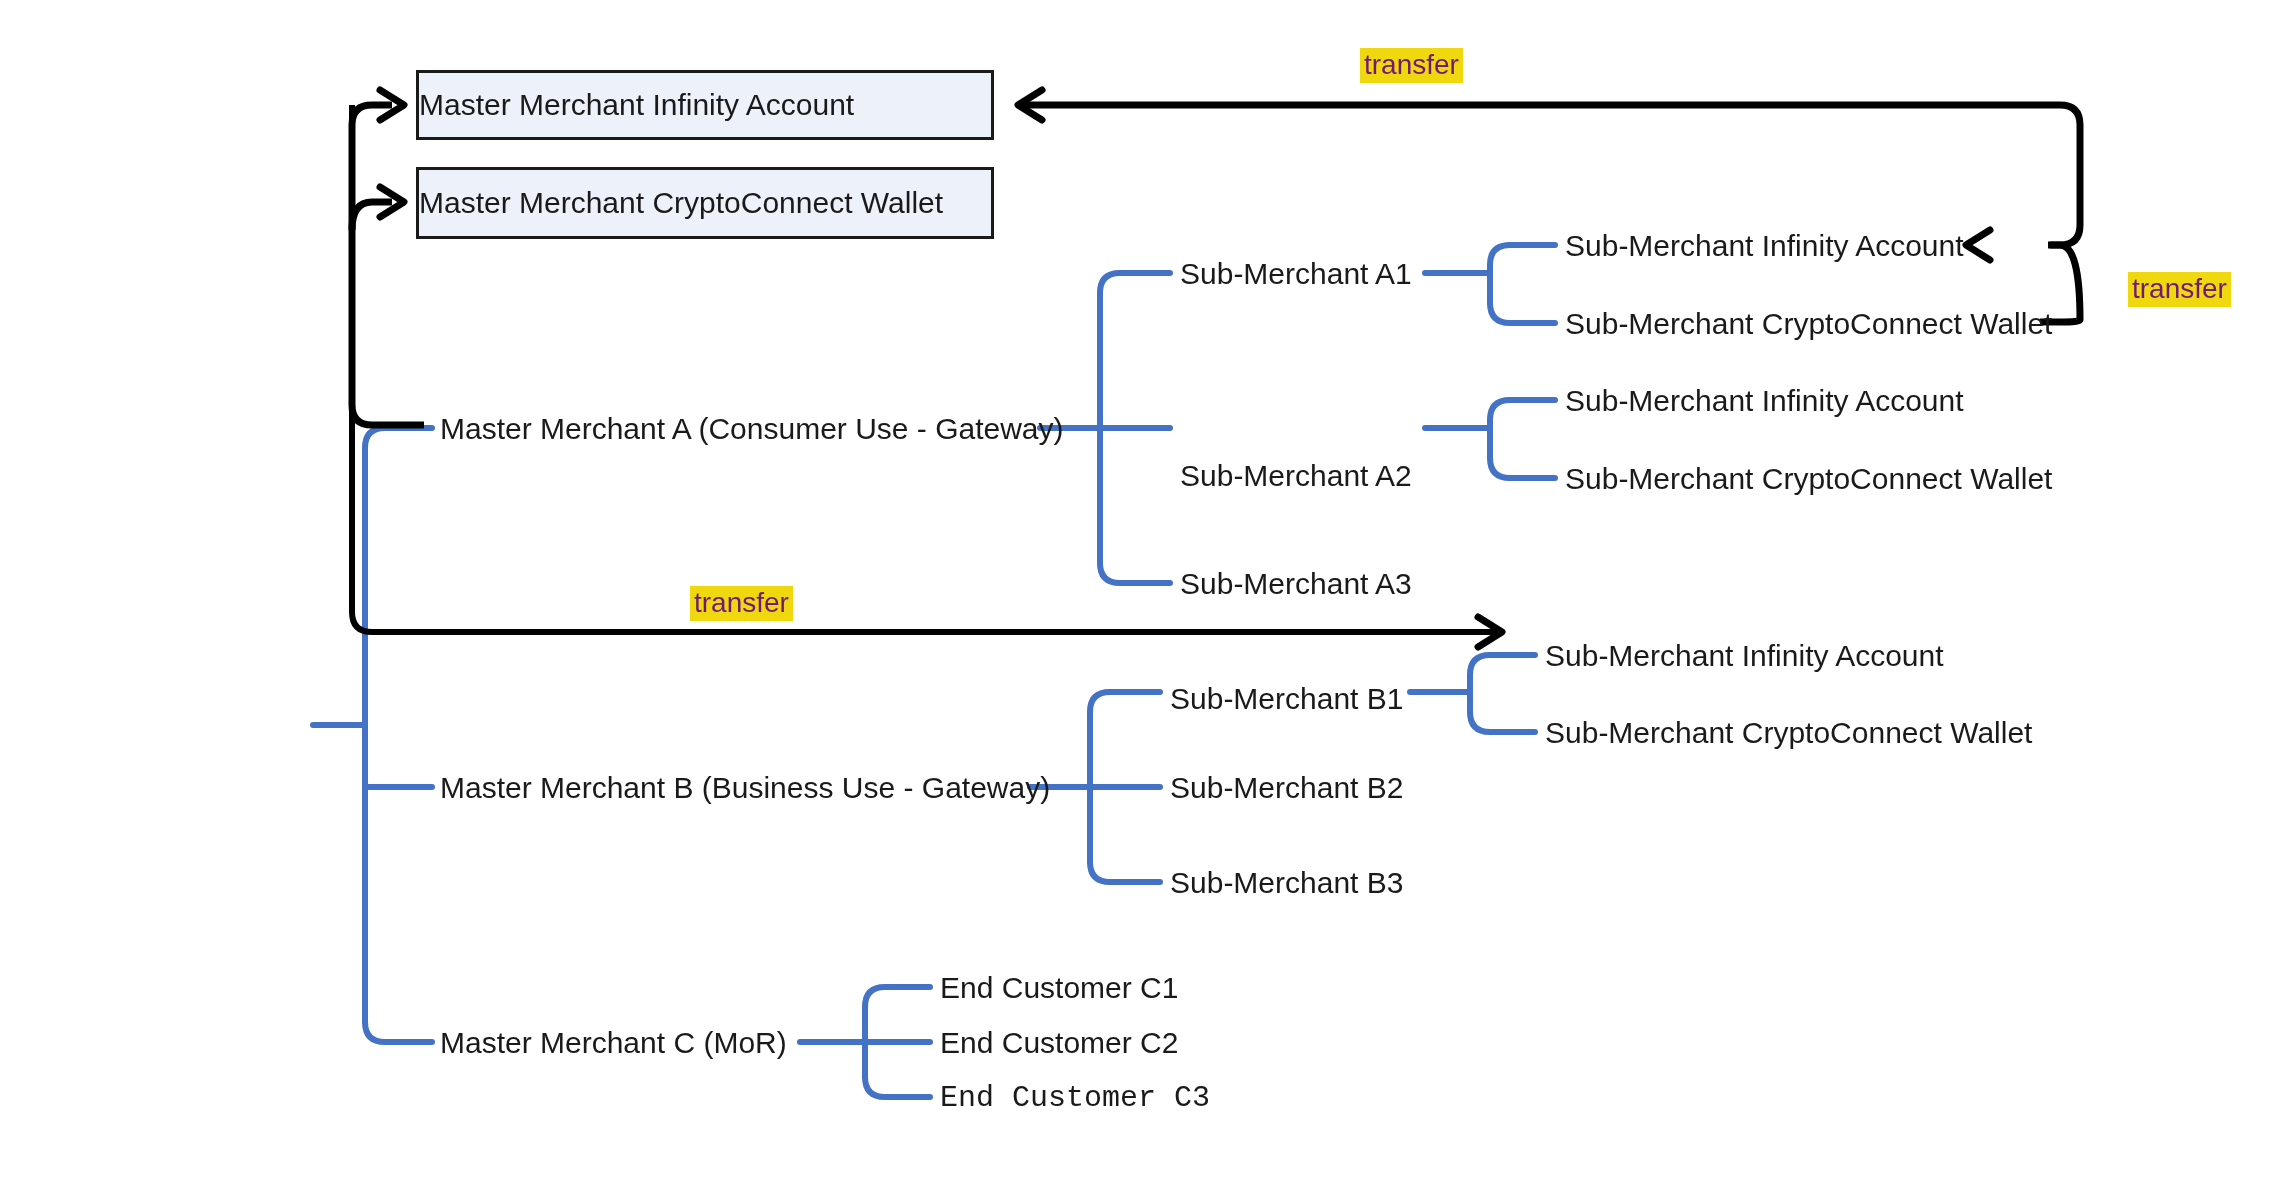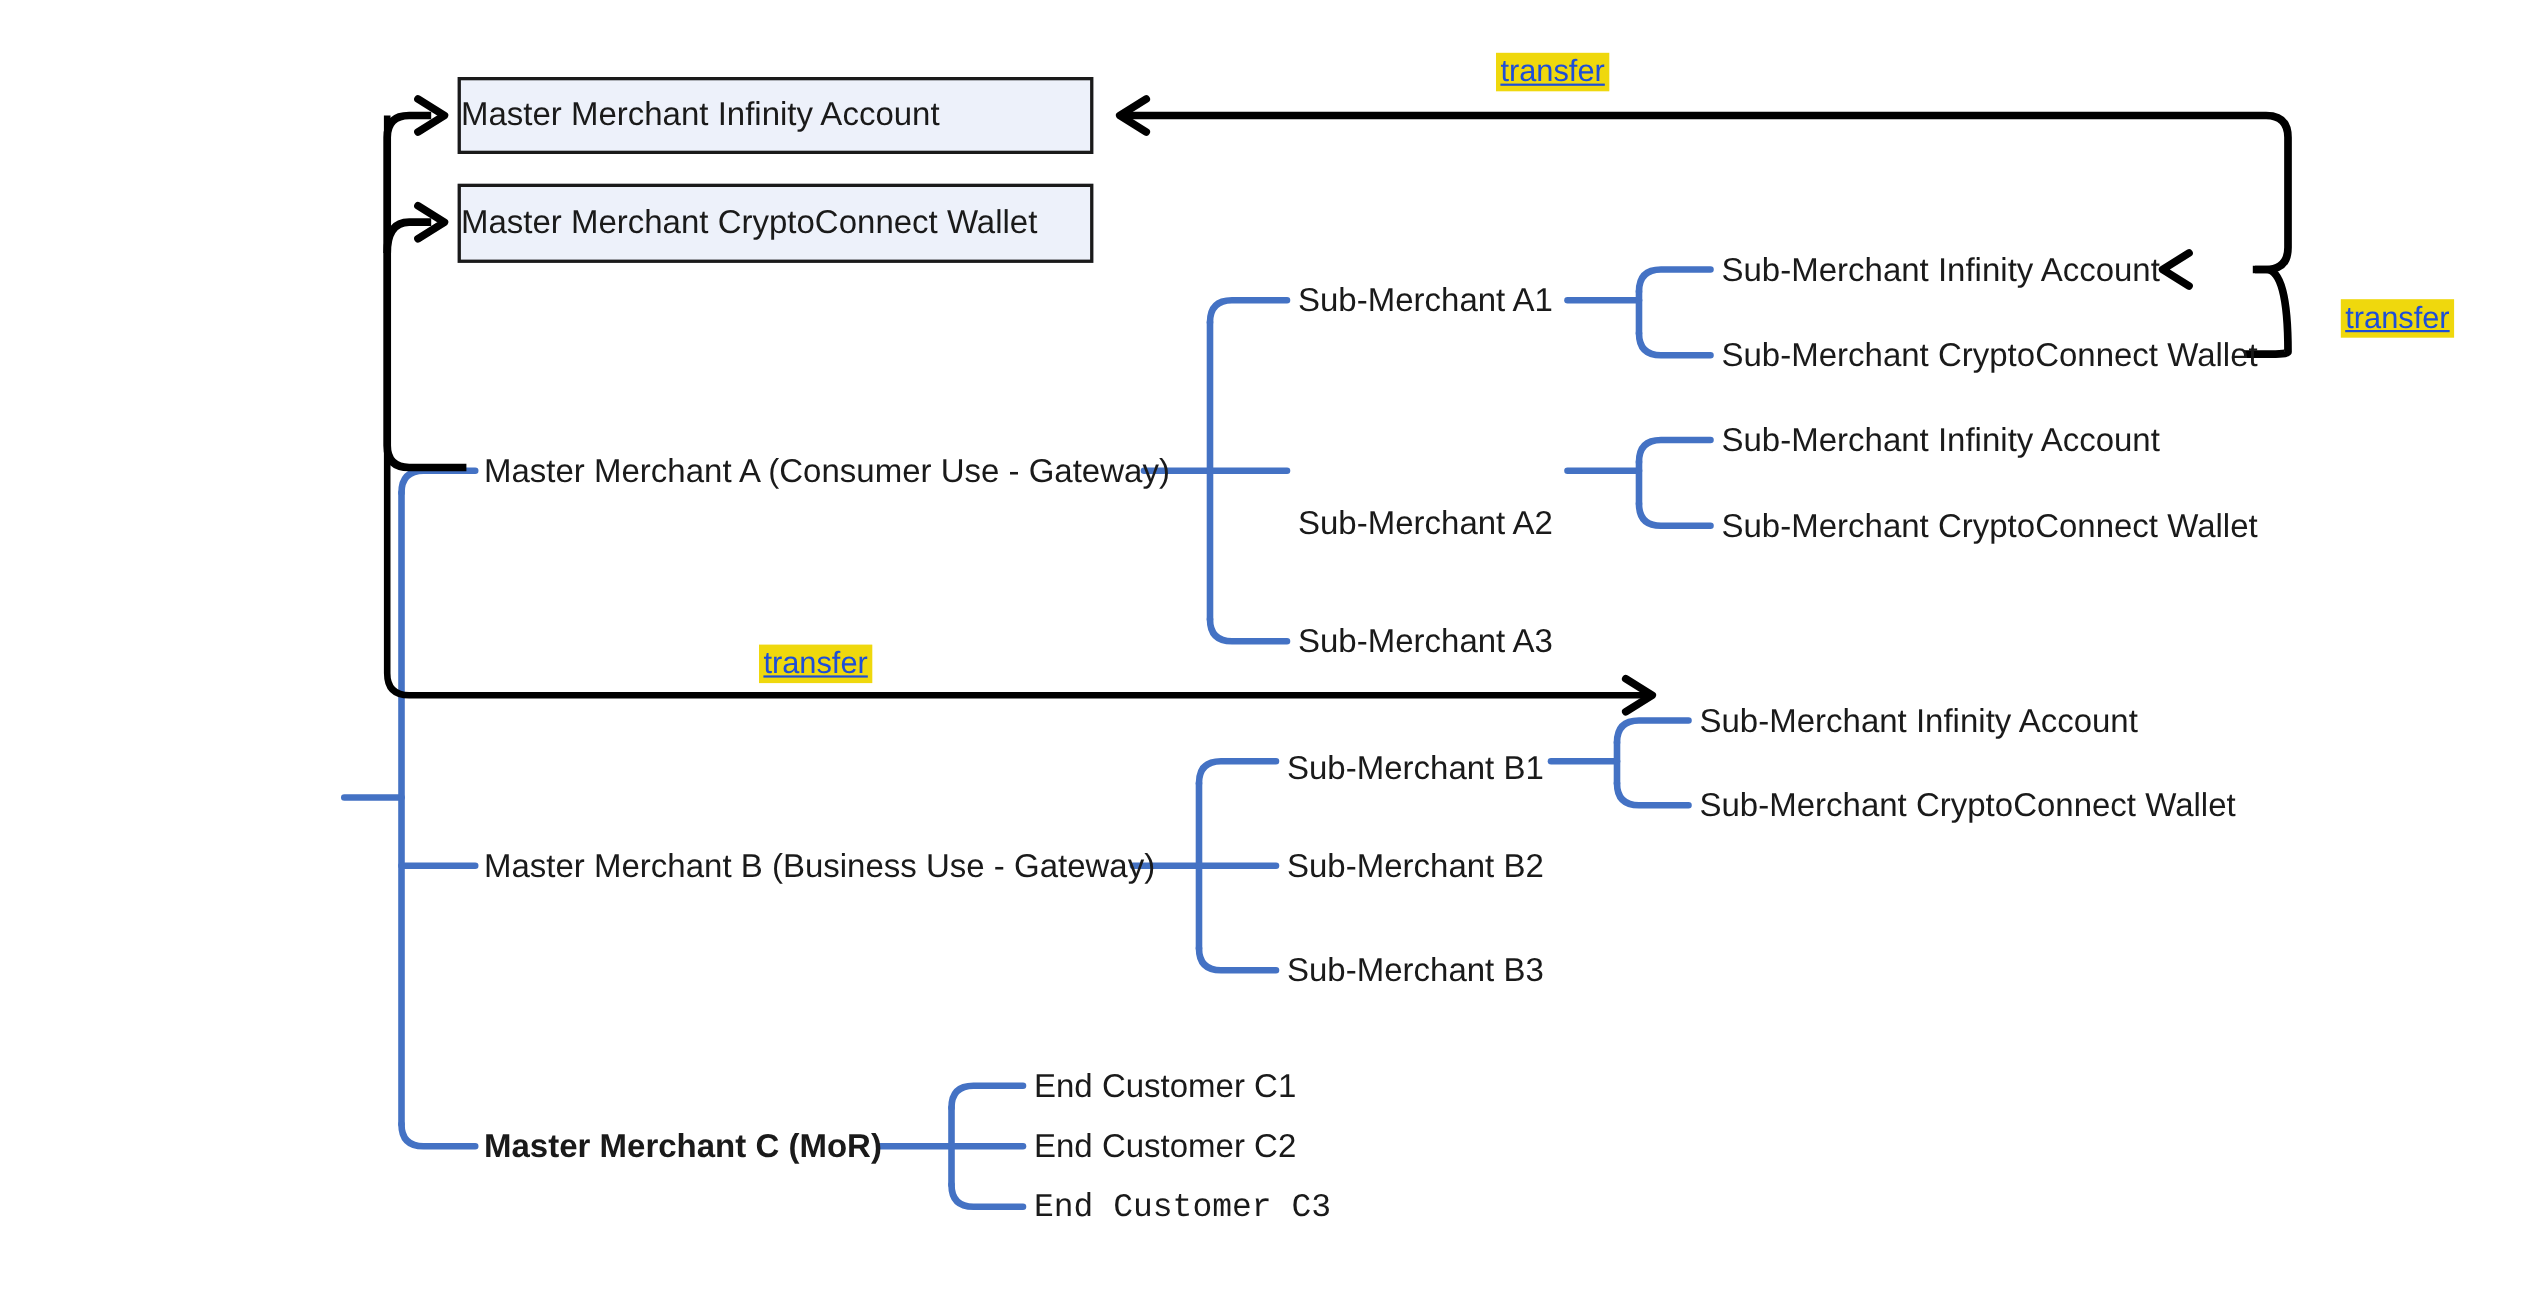--- a/index.html
+++ b/index.html
@@ -6,21 +6,21 @@
   html,body{margin:0;padding:0;background:#ffffff;}
   body{font-family:"Liberation Sans", sans-serif;}
   #stage{position:relative;width:2292px;height:1178px;background:#ffffff;overflow:hidden;}
   svg#wires{position:absolute;left:0;top:0;width:2292px;height:1178px;}
   .node{position:absolute;white-space:nowrap;color:#1a1a1a;font-size:30px;line-height:1;font-family:"Liberation Sans", sans-serif;}
   .node.lvl-master{font-size:30px;}
   .box{position:absolute;background:#EDF1FA;border:3px solid #1a1a1a;box-sizing:border-box;
        display:flex;align-items:center;justify-content:flex-start;color:#1a1a1a;font-size:30px;}
   .distributor{position:absolute;background:#4472C4;border-radius:14px;color:#ffffff;
        font-weight:bold;font-size:31px;display:flex;align-items:center;justify-content:center;}
-  .tag{position:absolute;background:#EFD80D;color:#1d4ed8;font-size:28px;padding:2px 4px;white-space:nowrap;line-height:1.1;text-decoration:underline;}
+  .tag{position:absolute;background:#EFD80D;color:#701a75;font-size:28px;padding:2px 4px;white-space:nowrap;line-height:1.1;}
 </style>
 </head>
 <body>
 
 <div id="stage">
 
   <svg id="wires" viewBox="0 0 2292 1178" xmlns="http://www.w3.org/2000/svg">
 
     <g fill="none" stroke="#4472C4" stroke-width="6" stroke-linecap="round" stroke-linejoin="round">
 
@@ -100,21 +100,21 @@
     <span>Master Merchant CryptoConnect Wallet</span>
   </div>
 
 
   <div class="node lvl-master" style="left:440px; top:414px;">
     <span>Master Merchant A (Consumer Use - Gateway)</span>
   </div>
   <div class="node lvl-master" style="left:440px; top:773px;">
     <span>Master Merchant B (Business Use - Gateway)</span>
   </div>
-  <div class="node lvl-master" style="left:440px; top:1028px;font-weight:bold;">
+  <div class="node lvl-master" style="left:440px; top:1028px;">
     <span>Master Merchant C (MoR)</span>
   </div>
 
   <div class="node" style="left:1180px; top:259px;">
     <span>Sub-Merchant A1</span>
   </div>
   <div class="node" style="left:1180px; top:414px;margin-top:47px;">
     <span>Sub-Merchant A2</span>
   </div>
   <div class="node" style="left:1180px; top:569px;">

